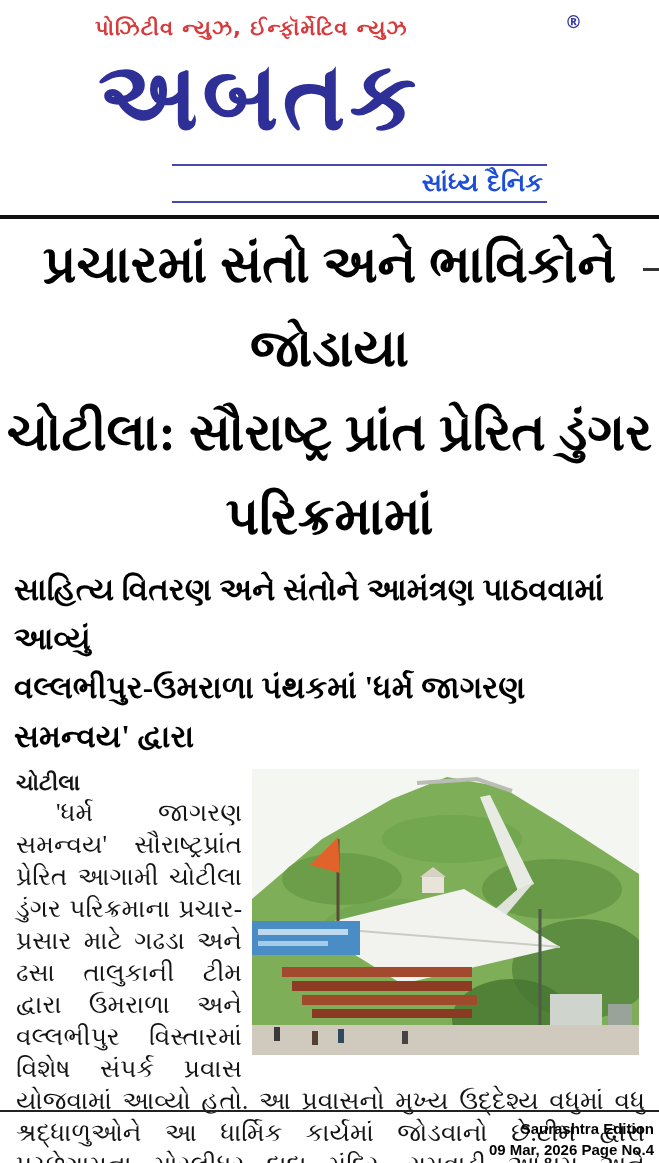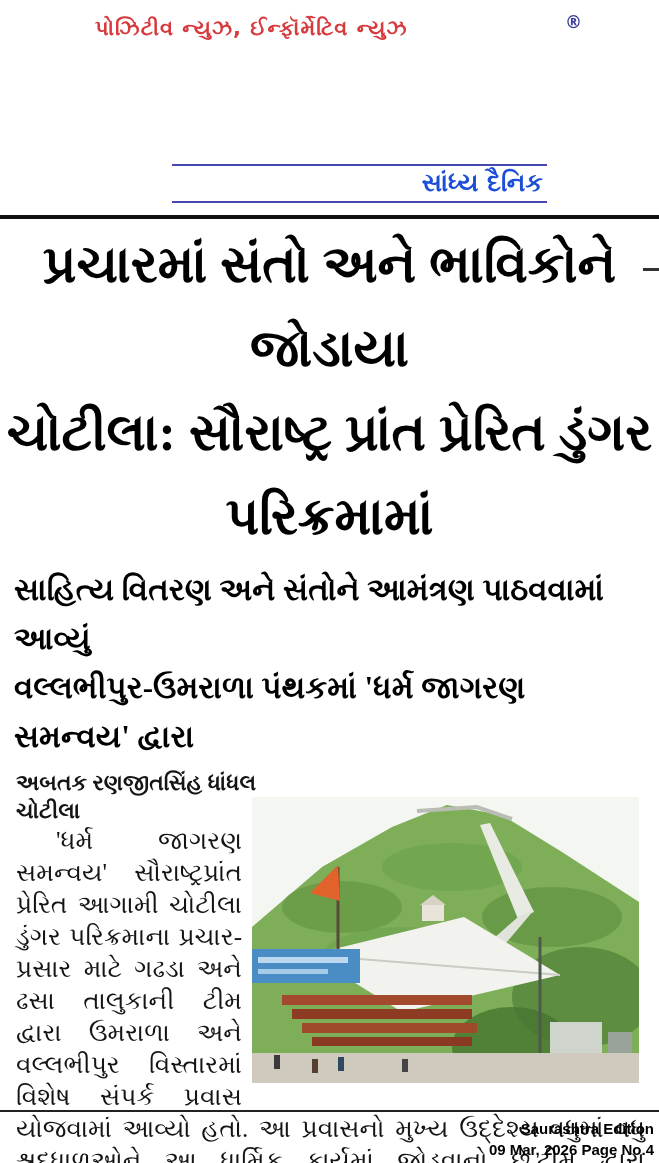--- a/index.html
+++ b/index.html
@@ -108,20 +108,21 @@
   }
 </style>
 </head>
 <body>
 
 <div class="page">
 
   <div class="masthead">
     <div class="tagline">પોઝિટીવ ન્યુઝ, ઈન્ફૉર્મેટિવ ન્યુઝ</div>
     <div class="logo-row">
+      <span class="logo-text">અબતક</span>
       <span class="reg-mark">®</span>
     </div>
     <div class="banner-strip">
       <span class="banner-text">સાંધ્ય દૈનિક</span>
     </div>
   </div>
 
   <div class="top-rule"></div>
   <div class="edge-dash"></div>
 
@@ -129,21 +130,20 @@
     <div>પ્રચારમાં સંતો અને ભાવિકોને જોડાયા</div>
     <div>ચોટીલા: સૌરાષ્ટ્ર પ્રાંત પ્રેરિત ડુંગર પરિક્રમામાં</div>
   </div>
 
   <div class="subheadline">
     <div>સાહિત્ય વિતરણ અને સંતોને આમંત્રણ પાઠવવામાં આવ્યું</div>
     <div>વલ્લભીપુર-ઉમરાળા પંથકમાં 'ધર્મ જાગરણ સમન્વય' દ્વારા</div>
   </div>
 
   <div class="article-body">
-    <div class="byline">અબતક રણજીતસિંહ ધાંધલ</div>
 
     <div class="photo-box">
       <svg viewBox="0 0 387 286" preserveAspectRatio="none">
 
         <rect x="0" y="0" width="387" height="286" fill="#f4f7f1"></rect>
 
         <polygon points="0,130 70,70 140,30 195,8 250,18 310,55 387,105 387,286 0,286" fill="#7fae58"></polygon>
 
         <ellipse cx="90" cy="110" rx="60" ry="26" fill="#5d9140" opacity="0.55"></ellipse>
         <ellipse cx="200" cy="70" rx="70" ry="24" fill="#69a04a" opacity="0.6"></ellipse>

